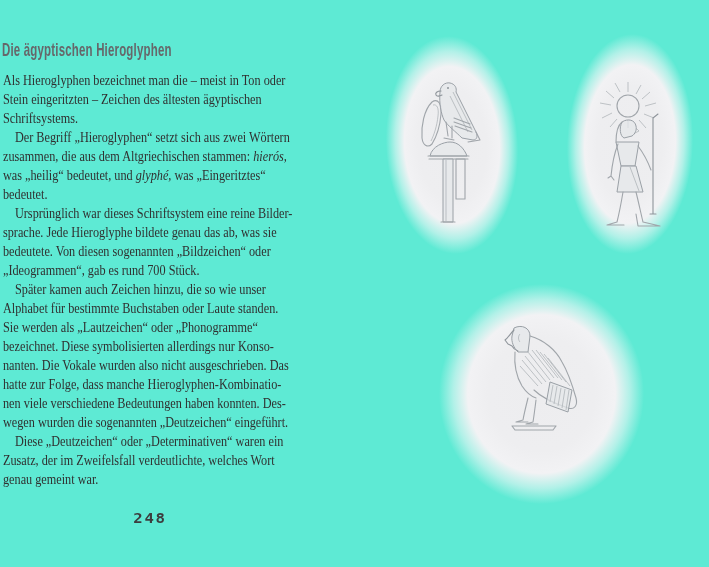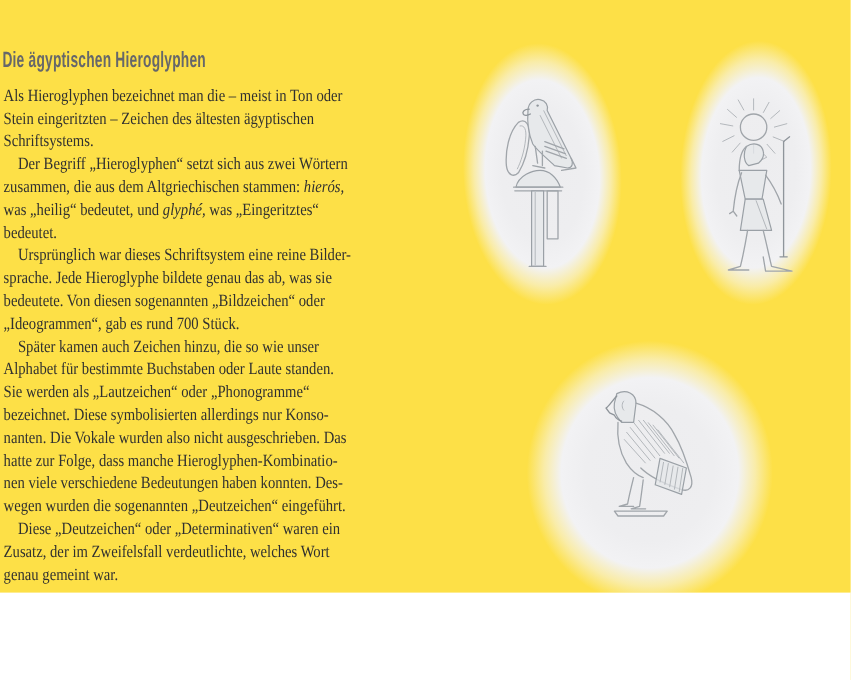--- a/index.html
+++ b/index.html
@@ -1,16 +1,16 @@
 <!DOCTYPE html>
 <html><head>
 <meta charset="utf-8">
 <style>
   html,body{margin:0;padding:0;background:#ffffff;}
-  .stage{position:relative;width:709px;height:494px;background:#fde047;overflow:hidden;
+  .stage{position:relative;width:709px;height:567px;background:#5eead4;overflow:hidden;
          font-family:"Liberation Serif", serif;}
 
   .page-title{position:absolute;left:2px;top:39px;margin:0;
     font-family:"Liberation Sans", sans-serif;font-weight:700;font-size:18.5px;
     color:#66676a;letter-spacing:0.3px;white-space:nowrap;
     transform:scaleX(0.62);transform-origin:left top;}
 
   .textcol{position:absolute;left:3px;top:71px;width:352px;
     transform:scaleX(0.855);transform-origin:left top;
     font-size:14.3px;color:#303030;}

